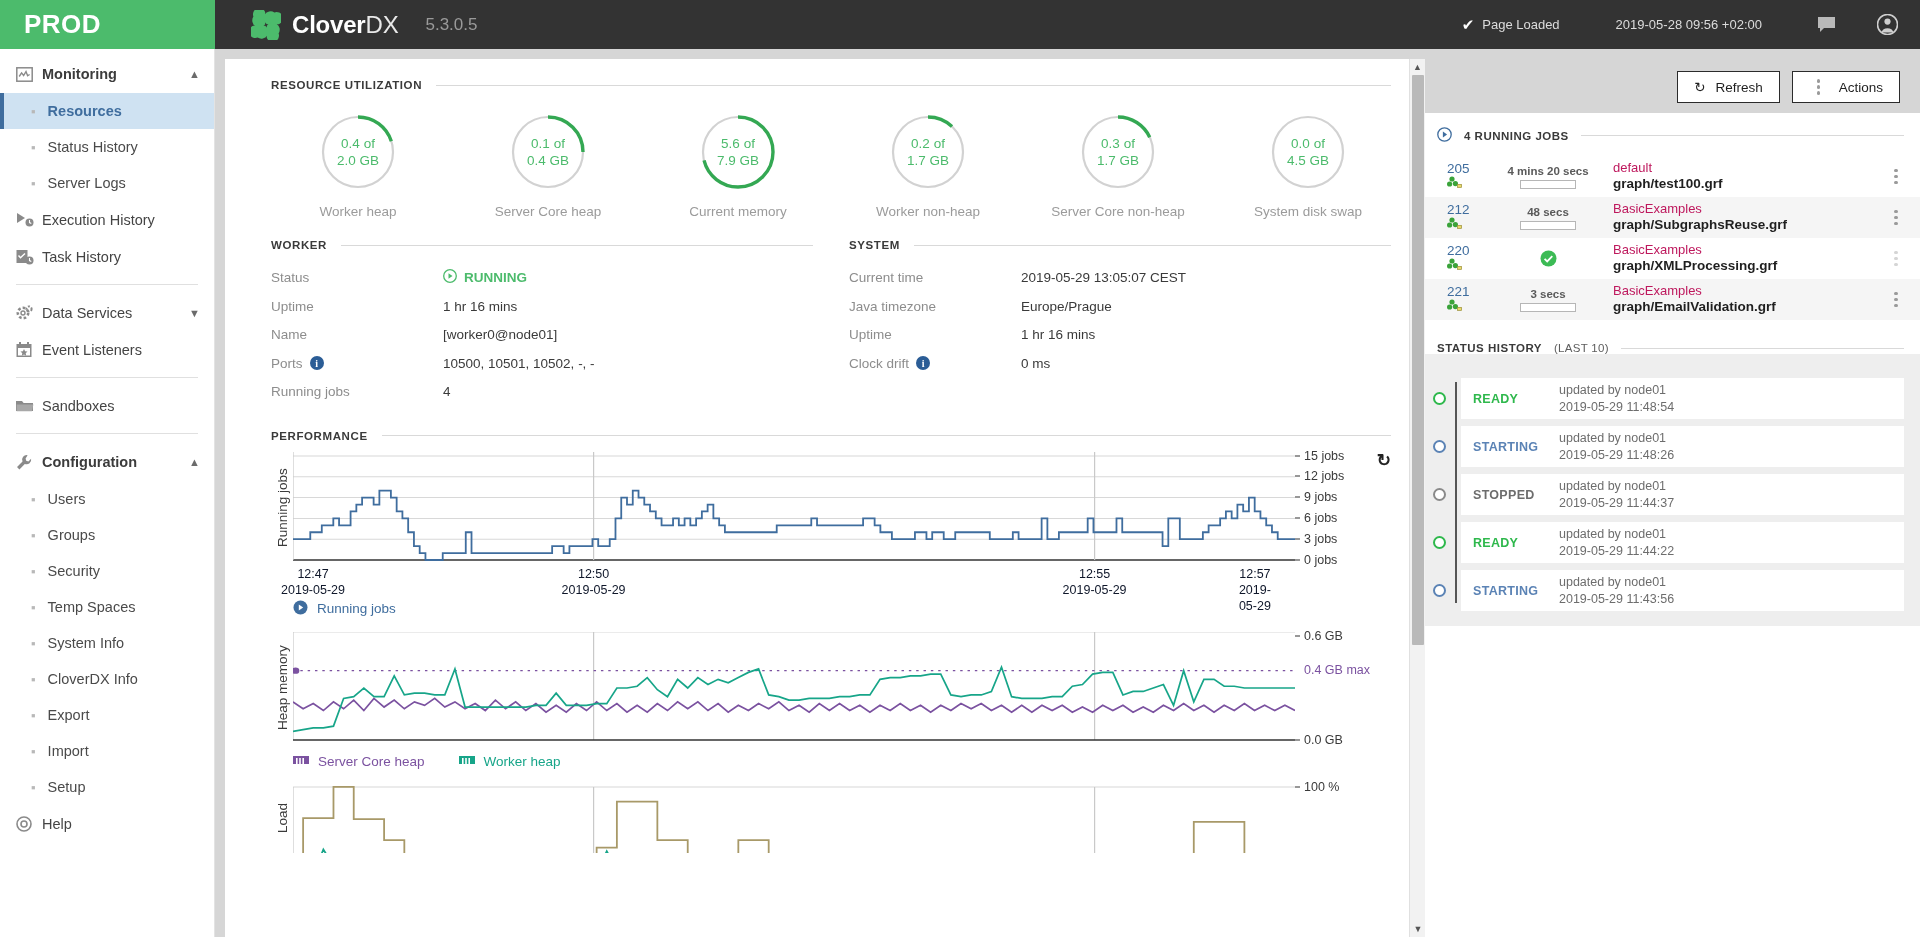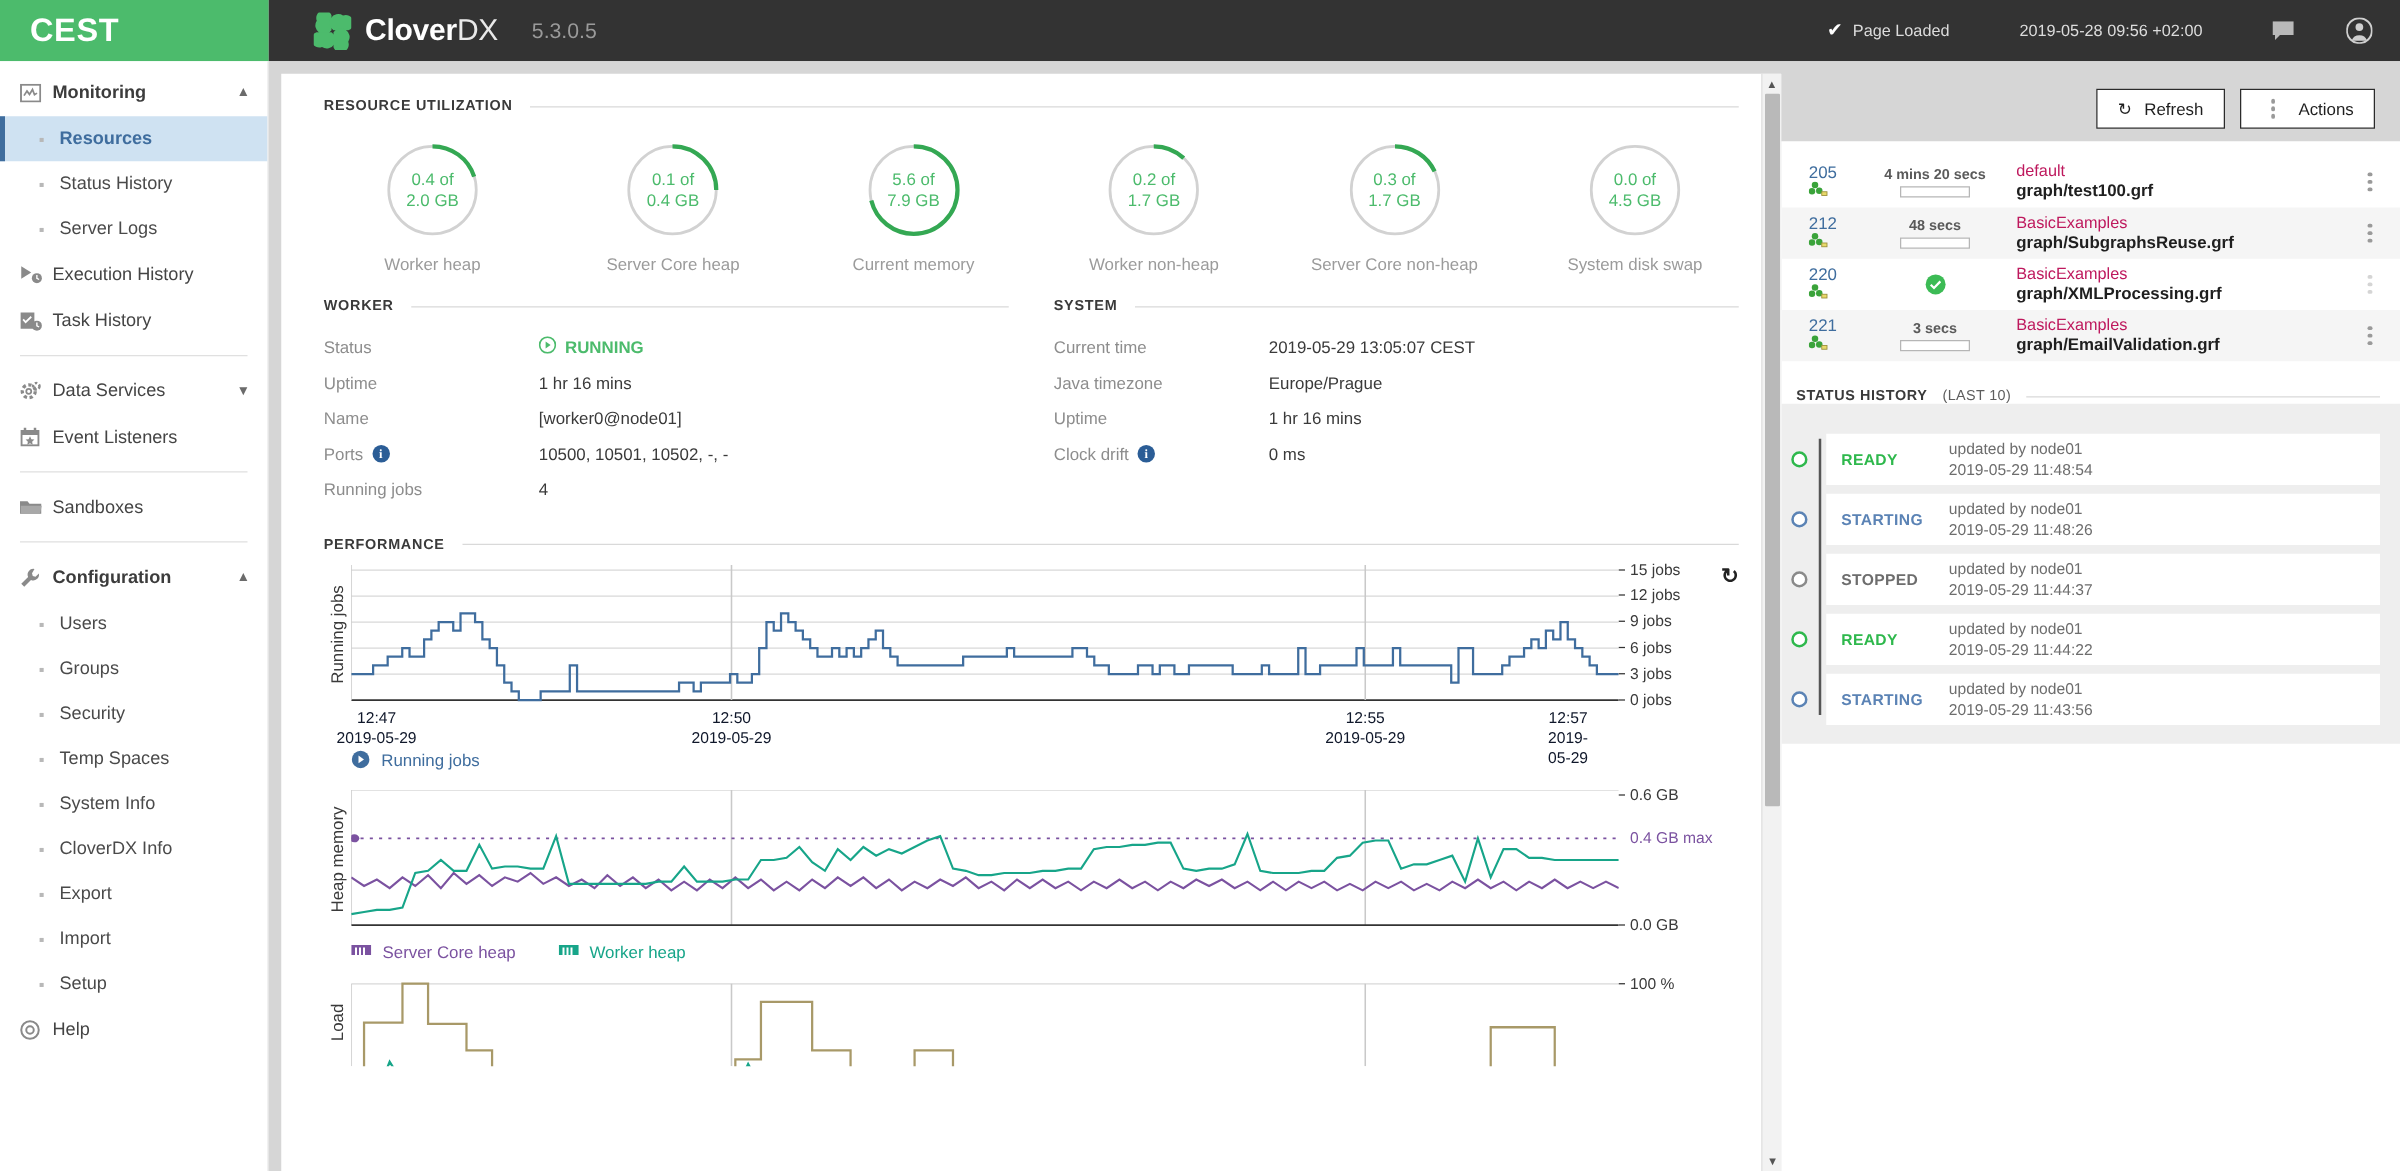--- a/index.html
+++ b/index.html
@@ -64,21 +64,21 @@
     border-left: 4px solid #3f6d9e; padding-left: 27px;
   }
   .nav-sep { height: 1px; background: #e0e0e0; margin: 9px 16px; }
 
   
   .main-area { flex: 1; display: flex; min-width: 0; background: #d6d6d6; padding: 10px 0 0 10px; }
   .center-col {
     flex: 1; min-width: 0; background: #ffffff; position: relative;
     display: flex; flex-direction: column; overflow: hidden; margin-right: 0;
   }
-  .center-scroll { flex: 1; overflow: hidden; padding: 0 0 0 0; position: relative; }
+  .center-scroll { flex: 1; overflow: hidden; padding: 0 0 0 12px; position: relative; }
   .scroll-track {
     position: absolute; top: 0; right: 0; width: 16px; height: 100%;
     background: #f2f2f2; border-left: 1px solid #e0e0e0;
   }
   .scroll-arrow { height: 16px; display: flex; align-items: center; justify-content: center; font-size: 9px; color: #555; }
   .scroll-thumb { position: absolute; top: 16px; left: 2px; width: 12px; height: 570px; background: #b9b9b9; border-radius: 1px; }
 
   
   .sect { padding: 0 34px 0 34px; }
   .sect-title {
@@ -186,21 +186,21 @@
   .hist-state.ready { color: #2eb84c; }
   .hist-state.starting { color: #5b83b5; }
   .hist-state.stopped { color: #6d6d6d; }
   .hist-meta { font-size: 12.5px; color: #6d6d6d; line-height: 1.35; }
   .history-bg { background: #eeeeee; padding: 8px 0 8px 0; }
 </style>
 </head>
 <body>
 
 <div class="topbar">
-  <div class="env-badge">CEST</div>
+  <div class="env-badge">PROD</div>
   <div class="topbar-main">
     <div class="logo-wrap">
       <span class="logo-mark">
         <svg width="30" height="30" viewBox="0 0 30 30">
           <path d="M14.2 14.2 L14.2 2.2 A6 6 0 0 0 2.4 6.6 A6 6 0 0 0 14.2 14.2 Z" fill="#4cbb6c"></path>
           <path d="M15.8 14.2 L27.8 14.2 A6 6 0 0 0 23.4 2.4 A6 6 0 0 0 15.8 14.2 Z" fill="#4cbb6c"></path>
           <path d="M14.2 15.8 L2.2 15.8 A6 6 0 0 0 6.6 27.6 A6 6 0 0 0 14.2 15.8 Z" fill="#4cbb6c"></path>
           <path d="M15.8 15.8 L15.8 27.8 A6 6 0 0 0 27.6 23.4 A6 6 0 0 0 15.8 15.8 Z" fill="#4cbb6c"></path>
         </svg>
       </span>
@@ -722,20 +722,30 @@
           <span class="kebab">
               <i></i>
               <i></i>
               <i></i>
             </span>
           <span>Actions</span>
         </button>
       </div>
 
       <div class="right-panels">
+        <div class="panel-title">
+          <span>
+            <svg width="15" height="15" viewBox="0 0 15 15">
+                <circle cx="7.5" cy="7.5" r="6.7" fill="none" stroke="#3f6d9e" stroke-width="1.3"></circle>
+                <path d="M5.9 4.5l4.2 3-4.2 3z" fill="#3f6d9e"></path>
+              </svg>
+          </span>
+          <span>4 RUNNING JOBS</span>
+          <span class="rule"></span>
+        </div>
         <div class="jobs" id="jobs-list">
             <div class="job-row">
               <div class="job-id-col">
                 <span class="job-id">205</span>
                 <span><svg width="17" height="13" viewBox="0 0 17 13">
                     <circle cx="5" cy="3" r="2.6" fill="#3aa33a"></circle>
                     <circle cx="2.6" cy="8" r="2.6" fill="#3aa33a"></circle>
                     <circle cx="8.4" cy="7.6" r="2.6" fill="#3aa33a"></circle>
                     <rect x="10.4" y="8.4" width="4.2" height="3" fill="#e8d96a" stroke="#9a8f3a" stroke-width="0.7"></rect>
                   </svg></span>

